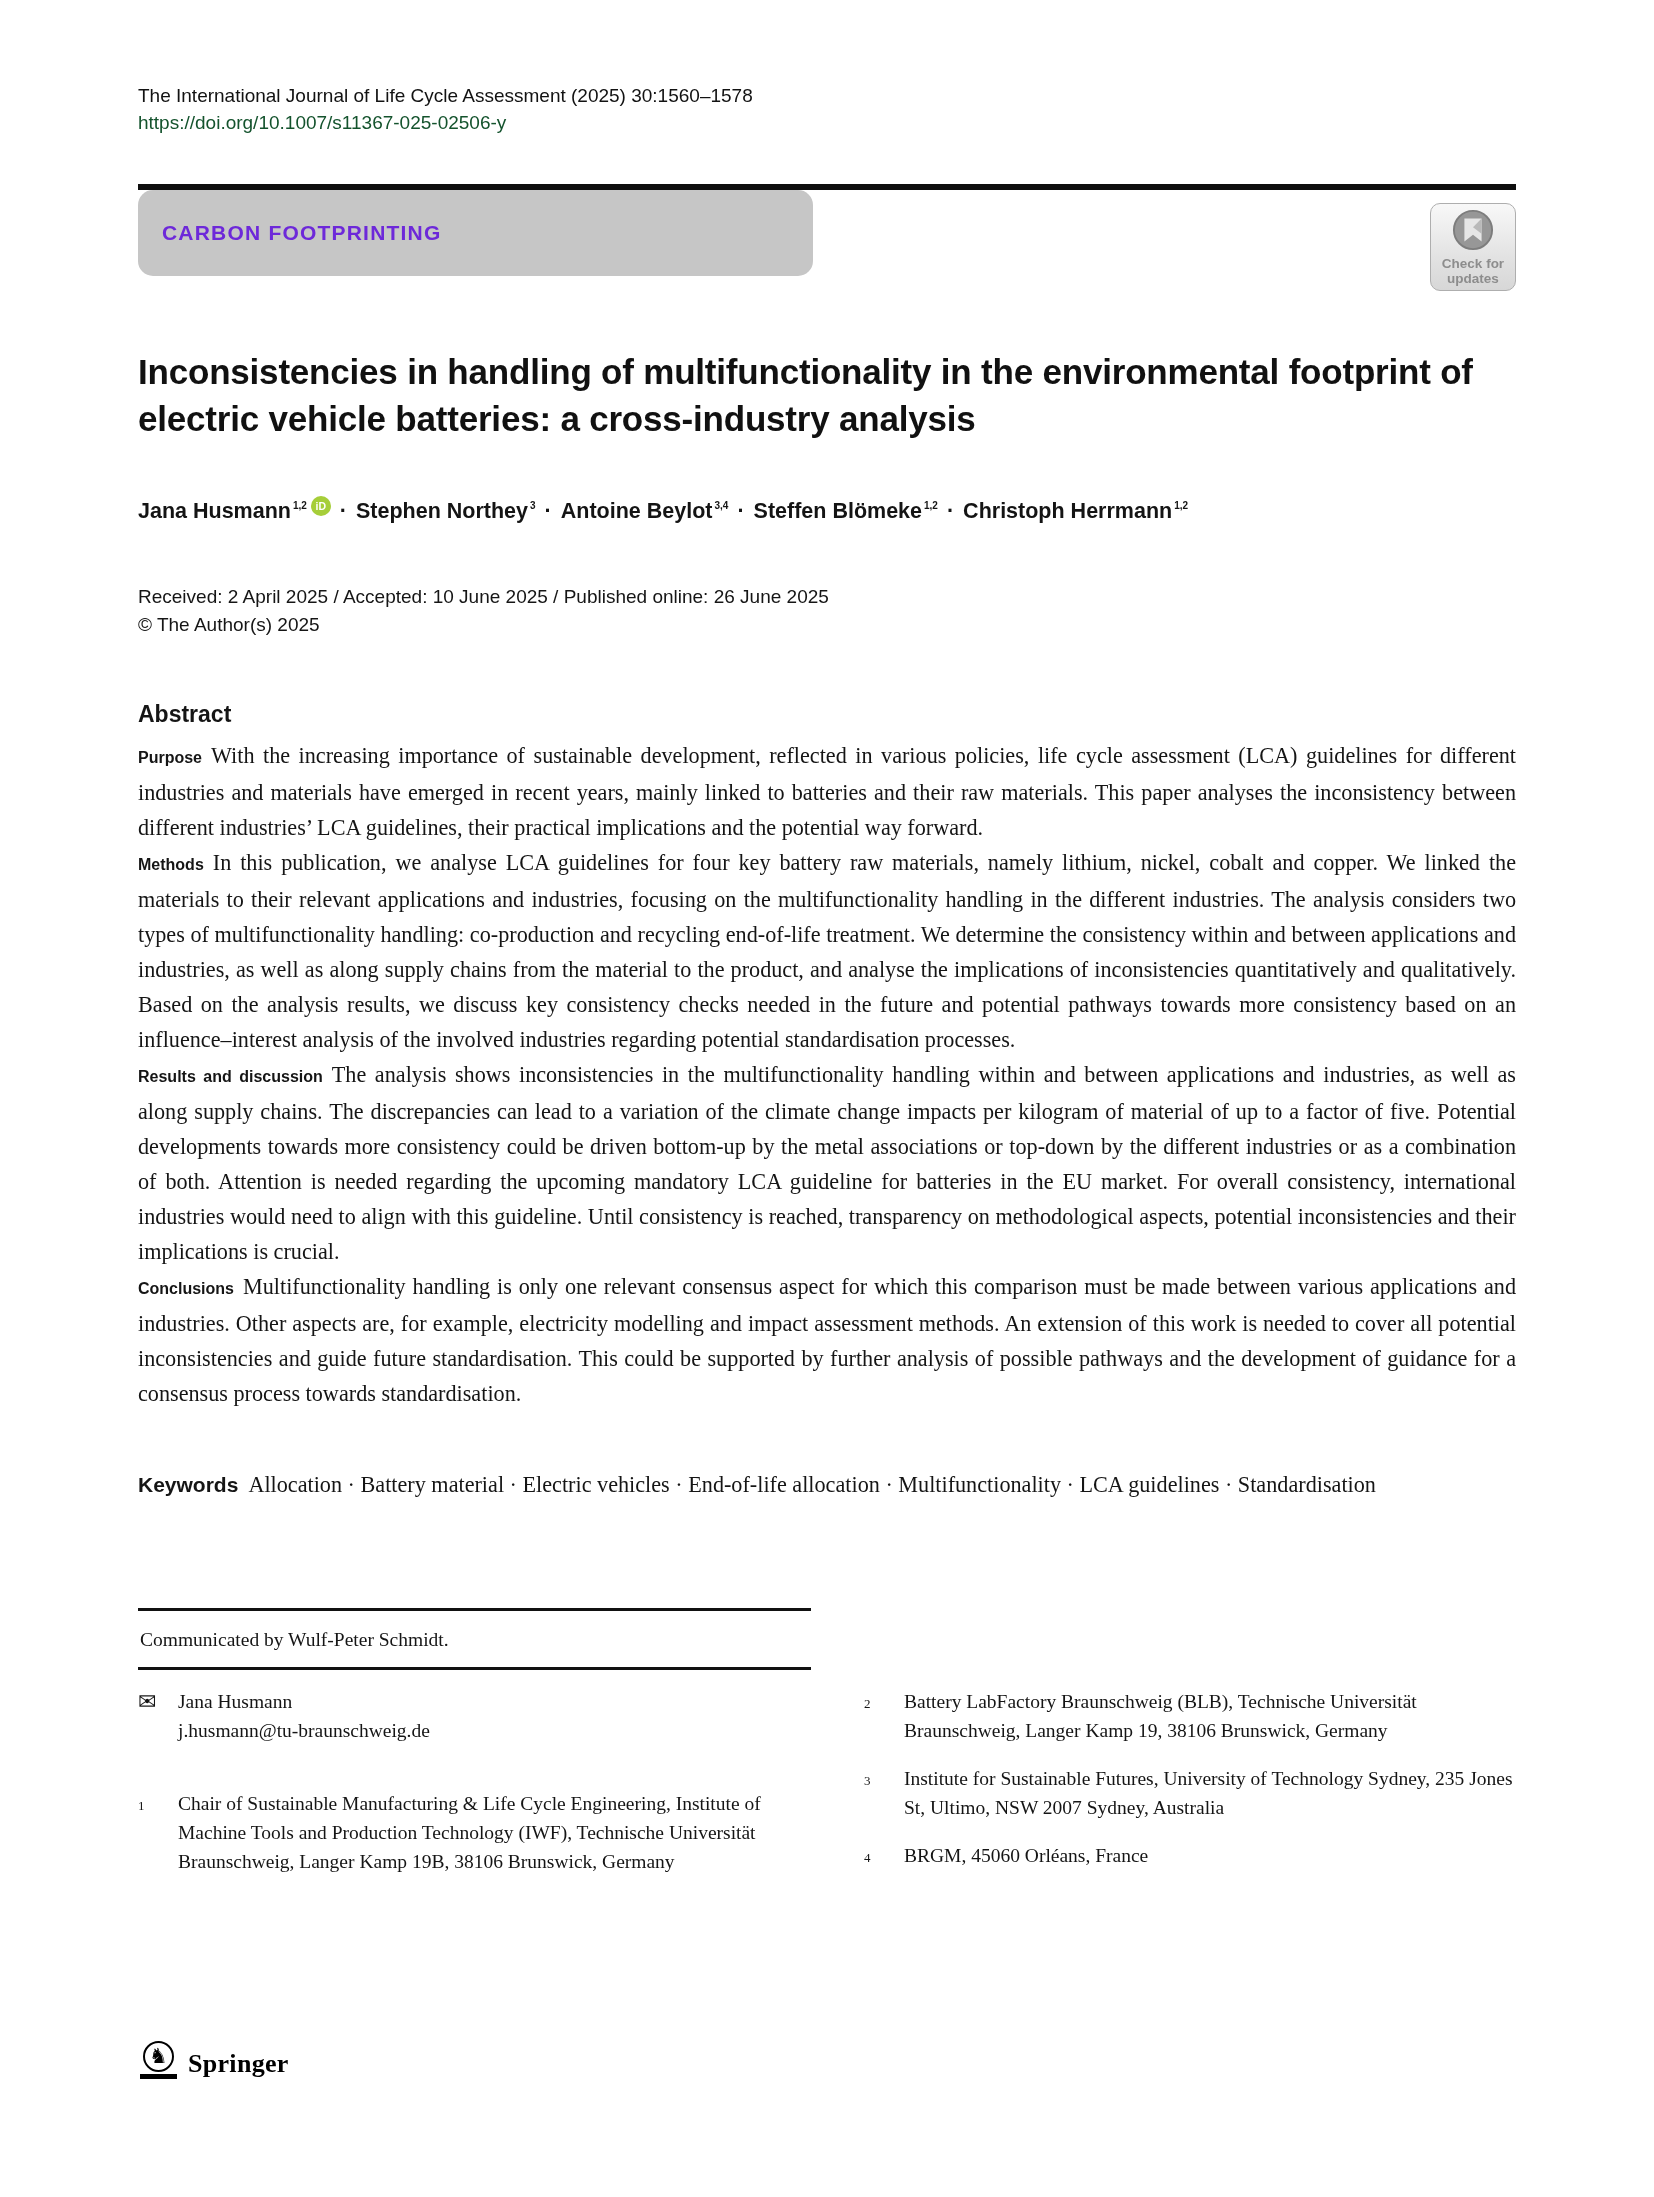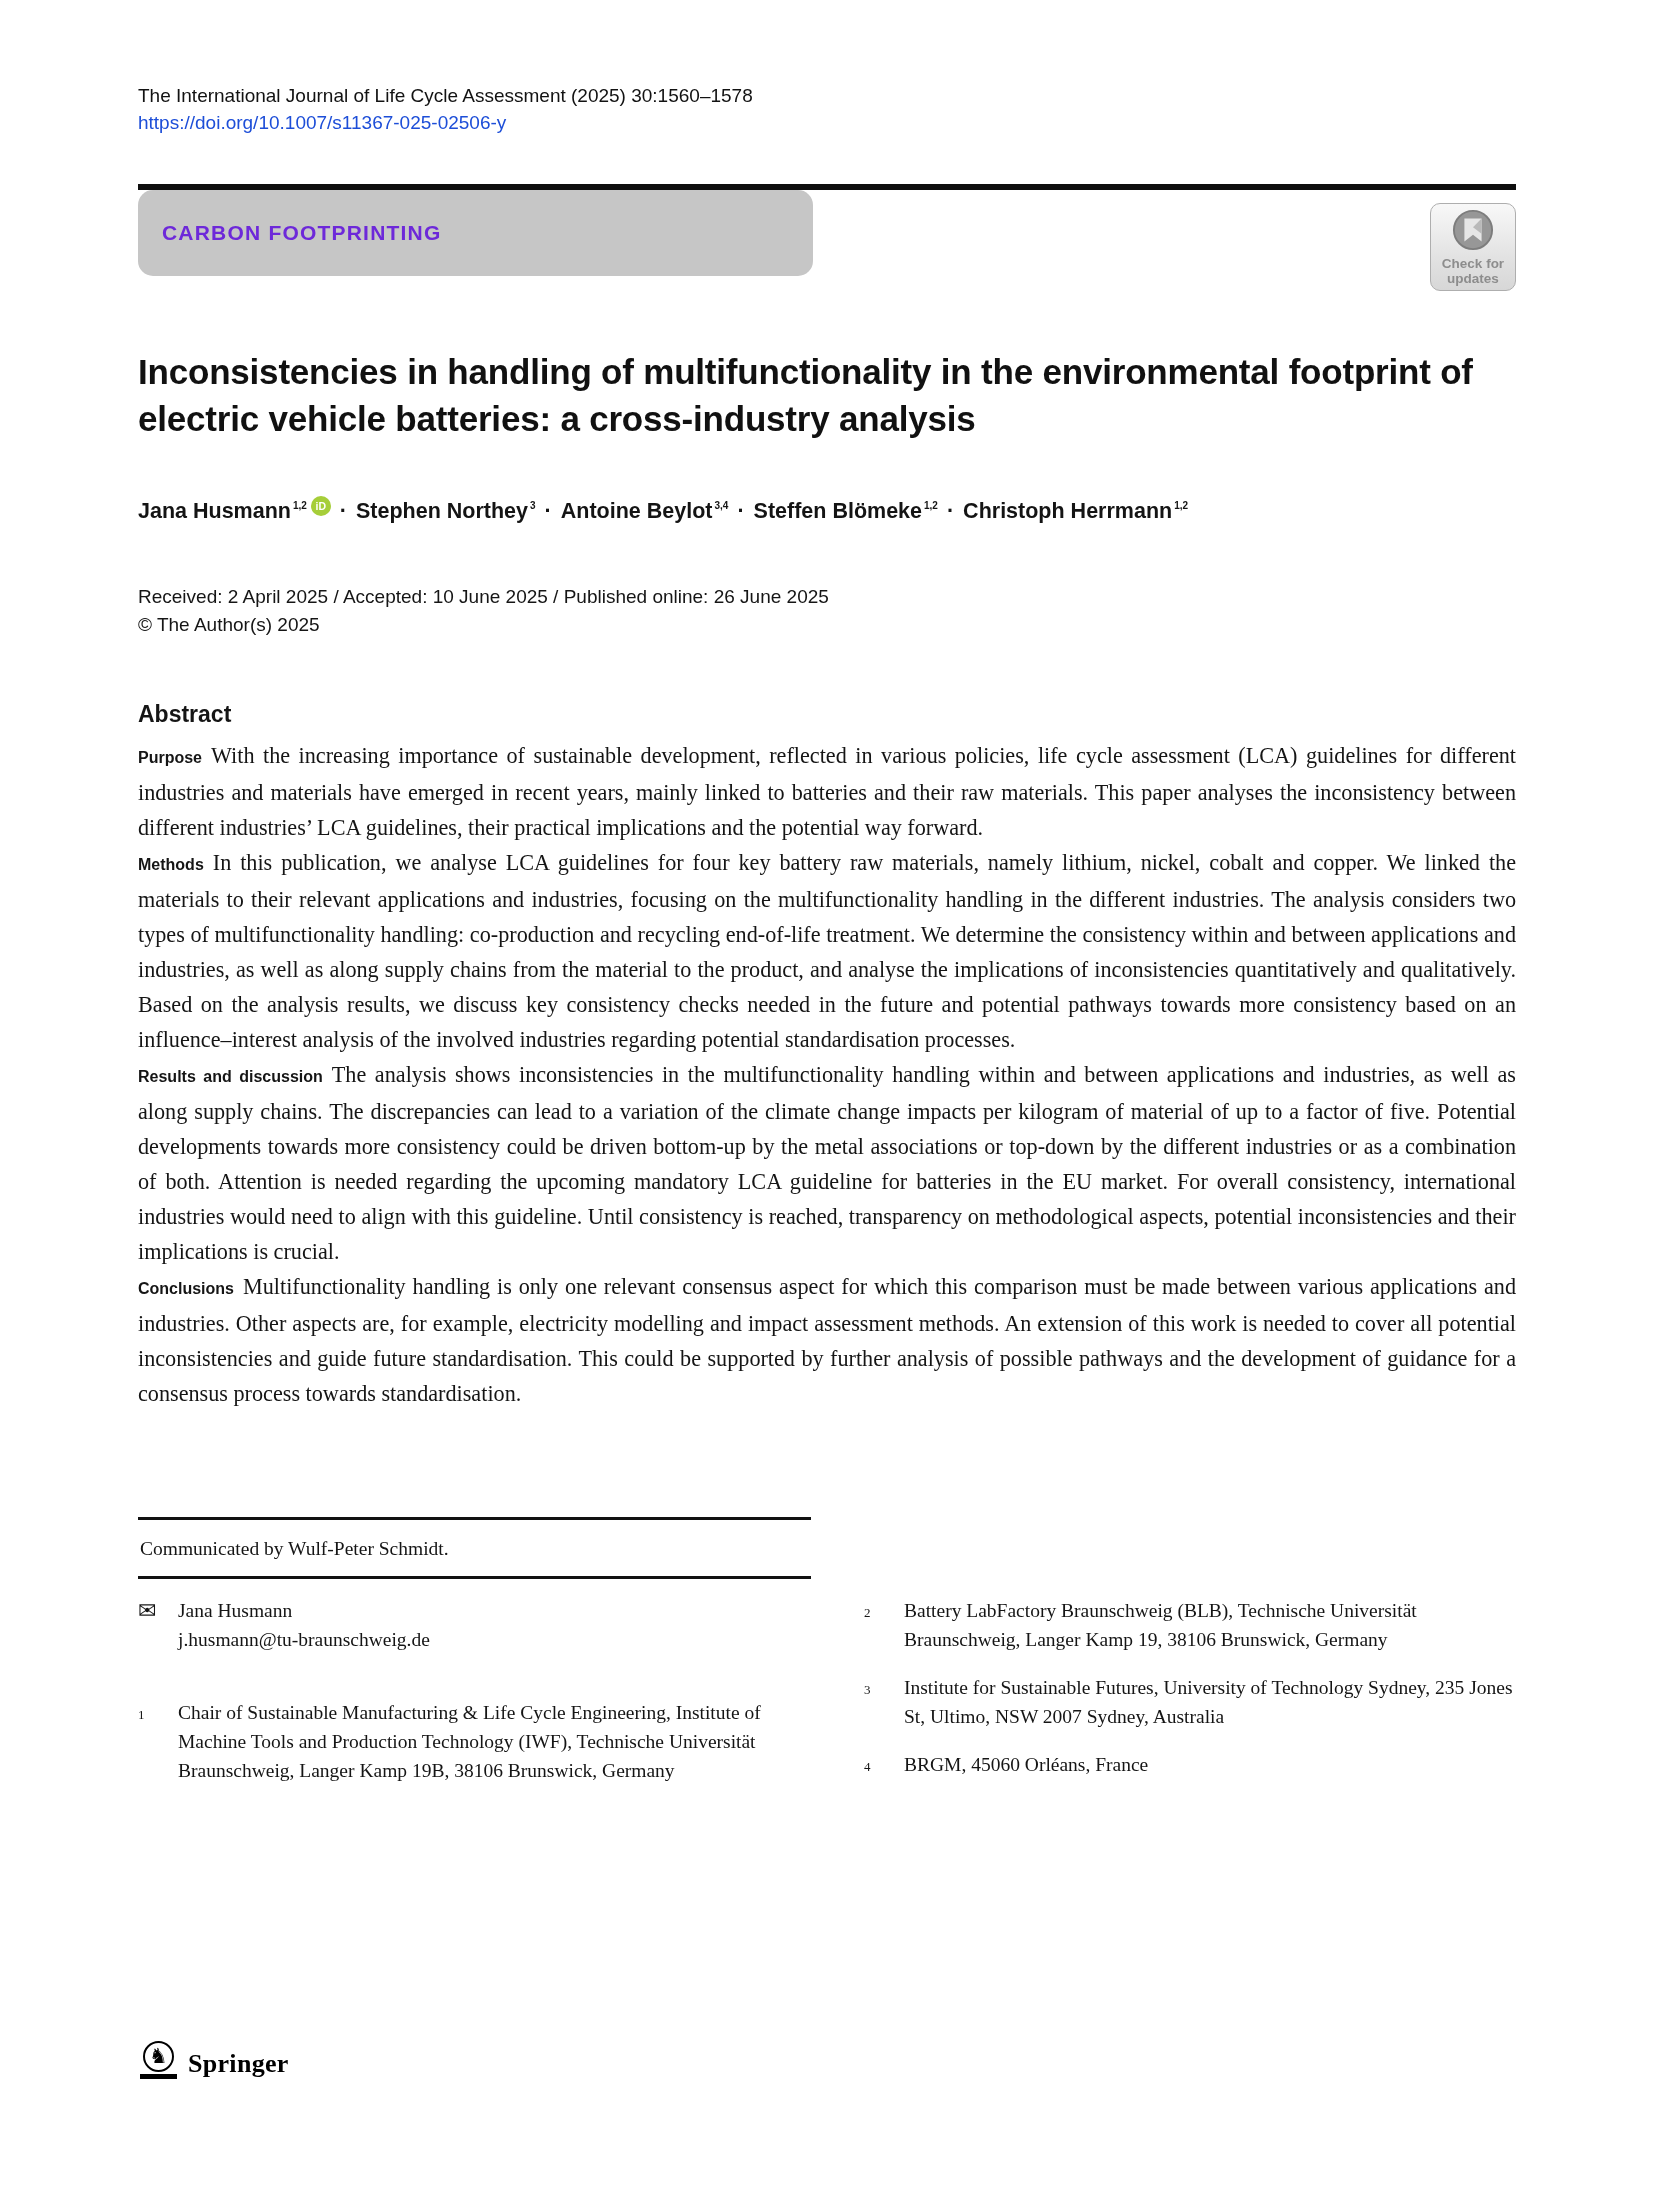--- a/index.html
+++ b/index.html
@@ -12,21 +12,21 @@
   .page{
     position:relative;
     width:1654px;height:2197px;
     background:#ffffff;color:var(--ink);
     padding:82px 138px 0 138px;
     font-family:"Liberation Serif",serif;
     overflow:hidden;
   }
   
   .journal-line{font:19px/27px "Liberation Sans",sans-serif;color:#121212;}
-  .doi-line{display:block;font:19px/27px "Liberation Sans",sans-serif;color:#1d4ed8;text-decoration:none;}
+  .doi-line{display:block;font:19px/27px "Liberation Sans",sans-serif;color:#14532d;text-decoration:none;}
   .top-rule{height:6px;background:#0e0e0e;margin-top:48px;}
   .banner-row{display:flex;justify-content:space-between;align-items:flex-start;}
   .banner{
     width:675px;height:86px;background:var(--banner-bg);
     display:flex;align-items:center;padding-left:24px;
     font:bold 21px "Liberation Sans",sans-serif;letter-spacing:1.2px;color:#6d28d9;border-radius:15px;
   }
   .check-badge{
     margin-top:13px;width:86px;height:88px;
     border:1px solid #aeaeae;border-radius:10px;
@@ -124,20 +124,21 @@
   <div class="copyright">© The Author(s) 2025</div>
 
   <section>
     <h2 class="abs-heading">Abstract</h2>
     <p class="abs-p"><span class="plabel">Purpose</span><span>With the increasing importance of sustainable development, reflected in various policies, life cycle assessment (LCA) guidelines for different industries and materials have emerged in recent years, mainly linked to batteries and their raw materials. This paper analyses the inconsistency between different industries’ LCA guidelines, their practical implications and the potential way forward.</span></p>
     <p class="abs-p"><span class="plabel">Methods</span><span>In this publication, we analyse LCA guidelines for four key battery raw materials, namely lithium, nickel, cobalt and copper. We linked the materials to their relevant applications and industries, focusing on the multifunctionality handling in the different industries. The analysis considers two types of multifunctionality handling: co-production and recycling end-of-life treatment. We determine the consistency within and between applications and industries, as well as along supply chains from the material to the product, and analyse the implications of inconsistencies quantitatively and qualitatively. Based on the analysis results, we discuss key consistency checks needed in the future and potential pathways towards more consistency based on an influence–interest analysis of the involved industries regarding potential standardisation processes.</span></p>
     <p class="abs-p"><span class="plabel">Results and discussion</span><span>The analysis shows inconsistencies in the multifunctionality handling within and between applications and industries, as well as along supply chains. The discrepancies can lead to a variation of the climate change impacts per kilogram of material of up to a factor of five. Potential developments towards more consistency could be driven bottom-up by the metal associations or top-down by the different industries or as a combination of both. Attention is needed regarding the upcoming mandatory LCA guideline for batteries in the EU market. For overall consistency, international industries would need to align with this guideline. Until consistency is reached, transparency on methodological aspects, potential inconsistencies and their implications is crucial.</span></p>
     <p class="abs-p"><span class="plabel">Conclusions</span><span>Multifunctionality handling is only one relevant consensus aspect for which this comparison must be made between various applications and industries. Other aspects are, for example, electricity modelling and impact assessment methods. An extension of this work is needed to cover all potential inconsistencies and guide future standardisation. This could be supported by further analysis of possible pathways and the development of guidance for a consensus process towards standardisation.</span></p>
   </section>
 
+  <p class="keywords"><span class="kw-label">Keywords</span><span>Allocation · Battery material · Electric vehicles · End-of-life allocation · Multifunctionality · LCA guidelines · Standardisation</span></p>
 
   <footer class="footnotes">
     <div class="fn-rule"></div>
     <div class="communicated">Communicated by Wulf-Peter Schmidt.</div>
     <div class="fn-rule"></div>
 
     <div class="fn-cols">
       <div class="fn-left">
         <div class="fn-item">
           <span class="fn-marker env-icon">✉</span>

